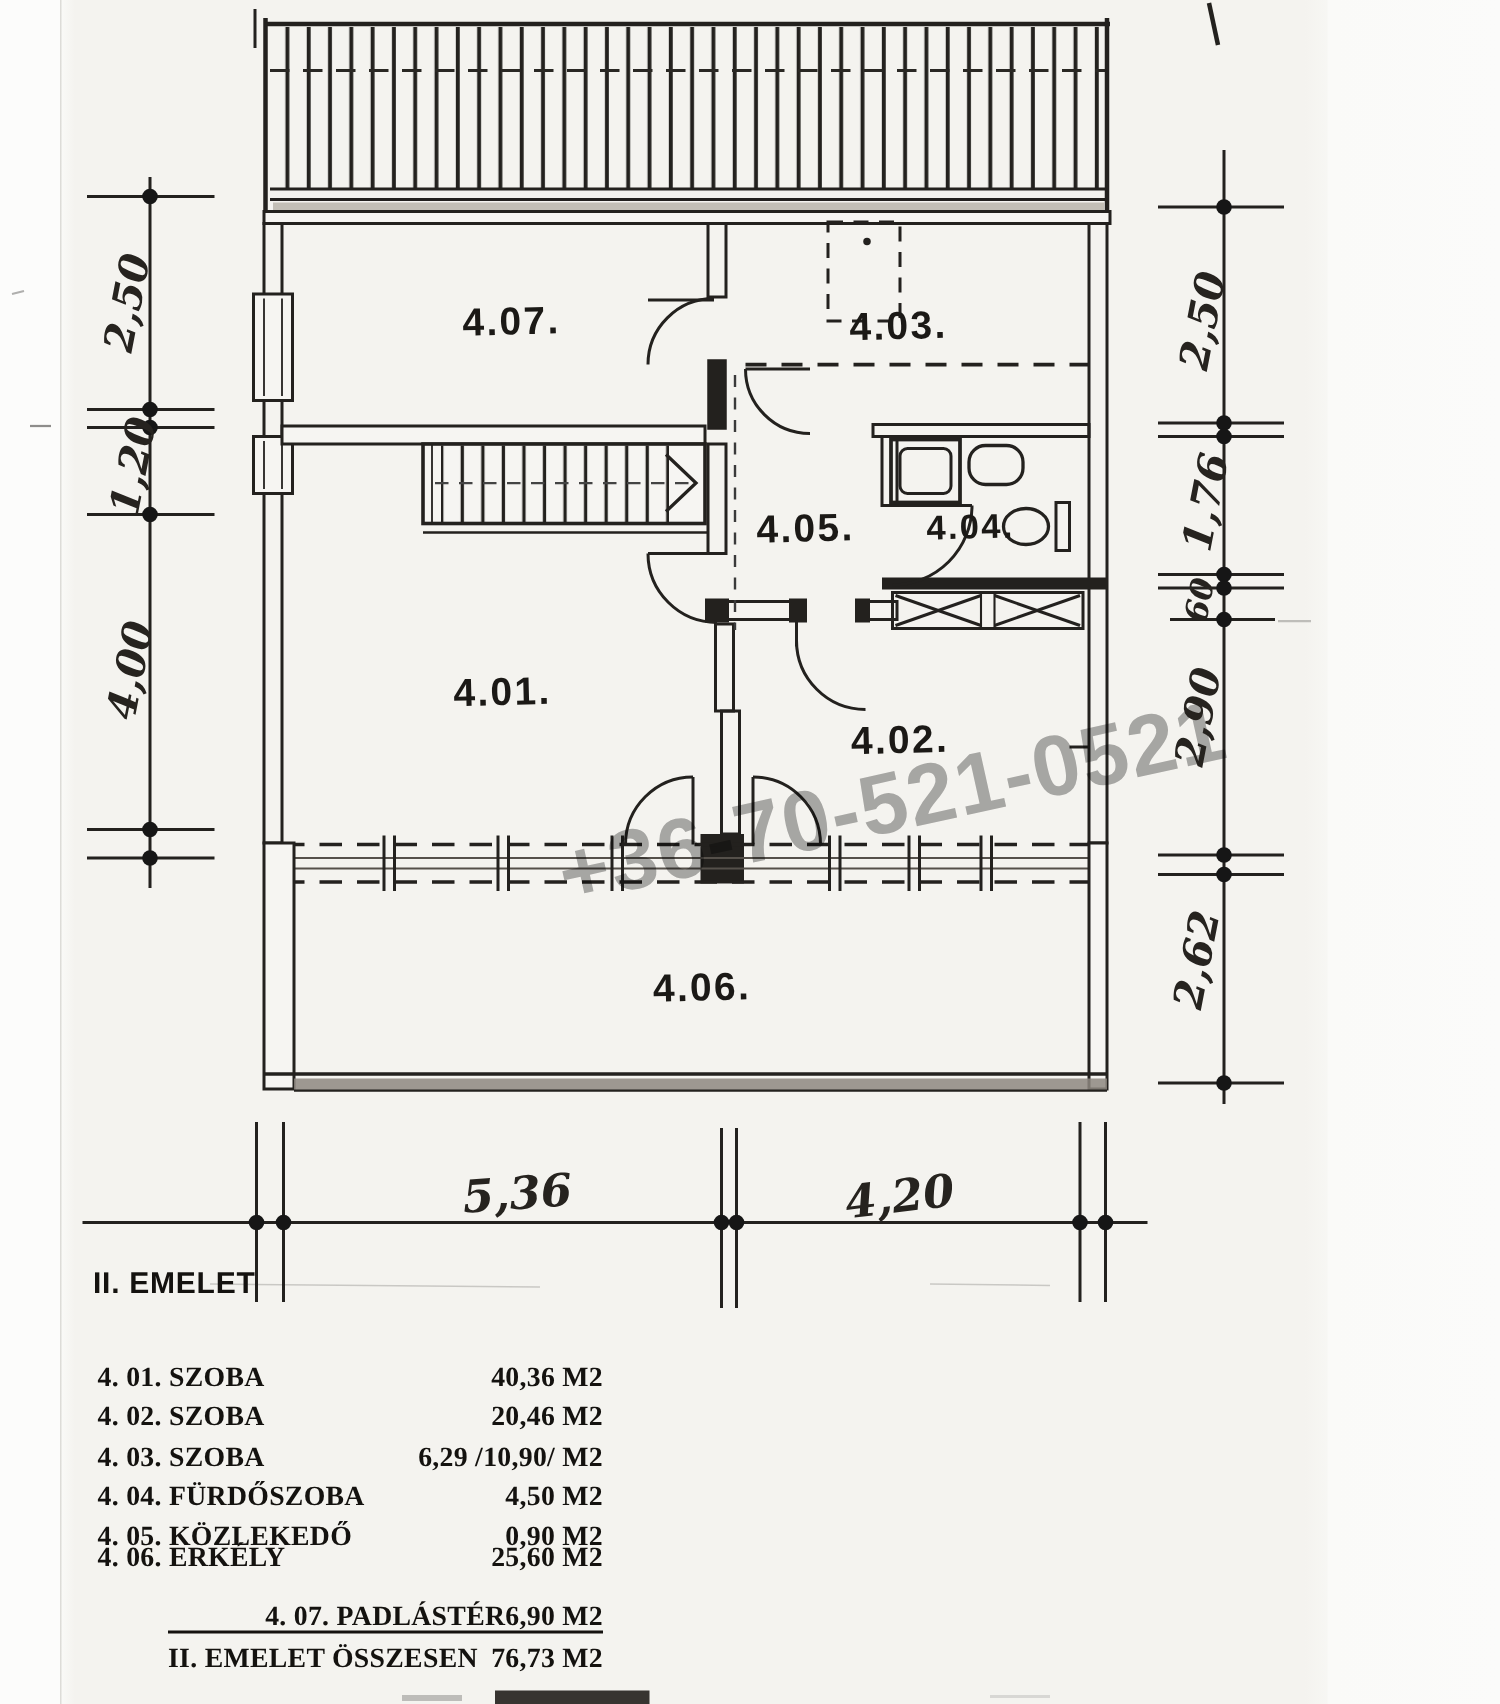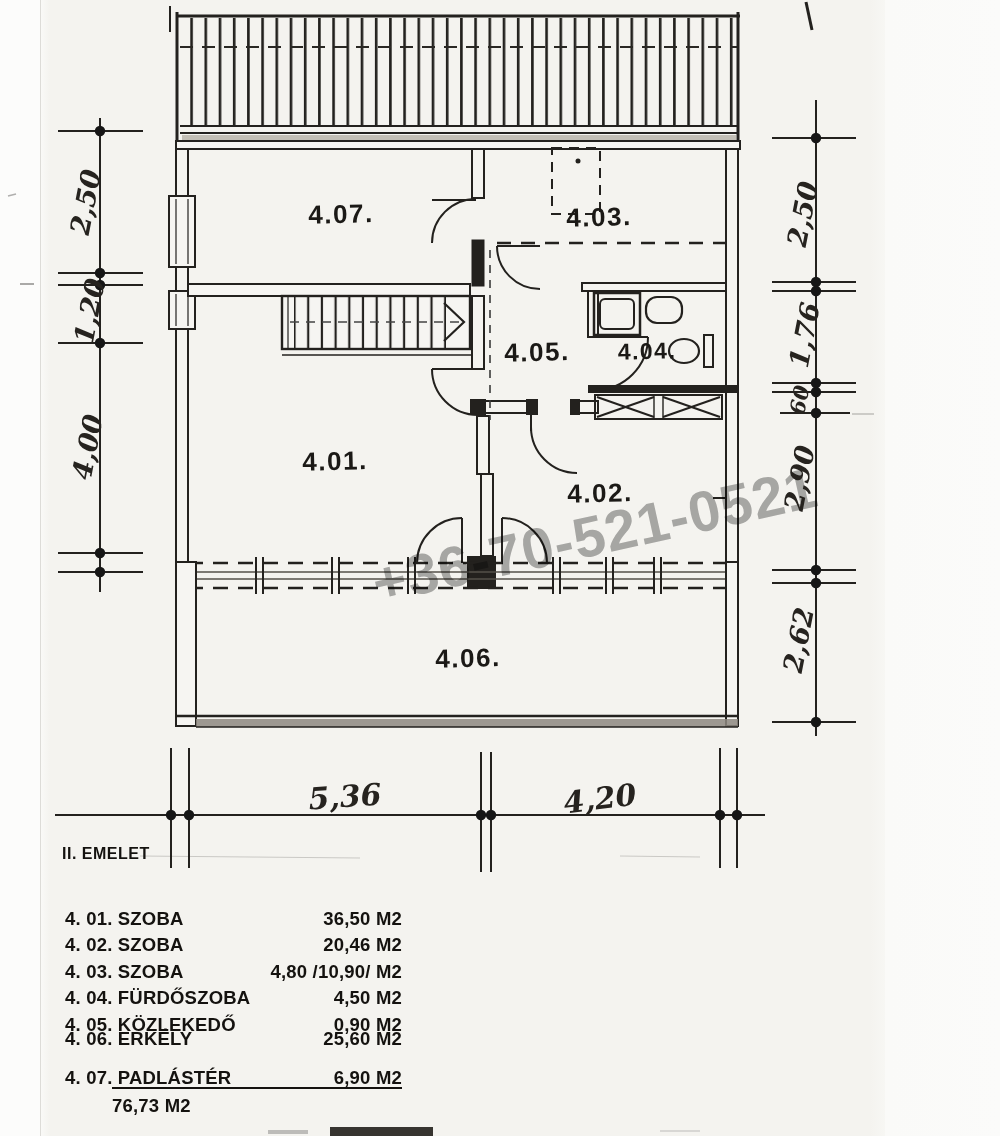--- a/index.html
+++ b/index.html
@@ -25,26 +25,26 @@
   .dim.flat1{transform:rotate(-4deg);font-size:30px;}
   .dim.flat2{transform:rotate(-7deg);font-size:30px;}
   #watermark{
     position:absolute;left:366px;top:552px;z-index:2;white-space:nowrap;
     font-family:"Liberation Sans",sans-serif;font-weight:700;font-size:57px;letter-spacing:1px;
     color:#9a9a9a;opacity:.8;mix-blend-mode:multiply;
     transform:rotate(-12.5deg);transform-origin:left top;
   }
   #floor-title{
     position:absolute;left:62px;top:845px;z-index:3;
-    font-weight:700;font-size:16px;letter-spacing:.5px;color:#14120f;
+    font-weight:700;font-size:20px;letter-spacing:.5px;color:#14120f;
   }
   .lg-row{
     position:absolute;left:65px;width:337px;height:24px;line-height:24px;z-index:3;
     display:flex;justify-content:space-between;
-    font-weight:700;font-size:18.5px;letter-spacing:.2px;color:#14120f;white-space:nowrap;
+    font-weight:700;font-size:18.5px;letter-spacing:.2px;color:#14120f;white-space:nowrap;font-family:Liberation Serif, serif;
   }
   .lg-row.total{left:112px;width:290px;}
   #legend-underline{
     position:absolute;left:112px;top:1087px;width:290px;height:0;z-index:3;
     border-top:2.5px solid #14120f;
   }
   .edge-strip{position:absolute;top:0;height:1136px;z-index:0;}
 </style>
 </head>
 <body>
@@ -264,42 +264,43 @@
 <div class="dim vert" style="left:758px;top:461px;">2,90</div>
 <div class="dim vert" style="left:757px;top:623px;">2,62</div>
 
 <div class="dim flat1" style="left:303px;top:780px;">5,36</div>
 <div class="dim flat2" style="left:558px;top:782px;">4,20</div>
 
 <div id="floor-title">II. EMELET</div>
 
 <div class="lg-row" style="top:907px;">
   <span>4. 01. SZOBA</span>
-  <span>36,50 M2</span>
+  <span>40,36 M2</span>
 </div>
 <div class="lg-row" style="top:933px;">
   <span>4. 02. SZOBA</span>
   <span>20,46 M2</span>
 </div>
 <div class="lg-row" style="top:960px;gap:40px;">
   <span>4. 03. SZOBA</span>
-  <span>4,80 /10,90/ M2</span>
+  <span>6,29 /10,90/ M2</span>
 </div>
 <div class="lg-row" style="top:986px;">
   <span>4. 04. FÜRDŐSZOBA</span>
   <span>4,50 M2</span>
 </div>
 <div class="lg-row" style="top:1013px;">
   <span>4. 05. KÖZLEKEDŐ</span>
   <span>0,90 M2</span>
 </div>
 <div class="lg-row" style="top:1027px;">
   <span>4. 06. ERKÉLY</span>
   <span>25,60 M2</span>
 </div>
-<div class="lg-row" style="top:1066px;">
+<div class="lg-row" style="top:1066px;justify-content:flex-end;">
   <span>4. 07. PADLÁSTÉR</span>
   <span>6,90 M2</span>
 </div>
 <div id="legend-underline"></div>
 <div class="lg-row total" style="top:1094px;">
+  <span>II. EMELET ÖSSZESEN</span>
   <span>76,73 M2</span>
 </div>
 
 </body></html>

